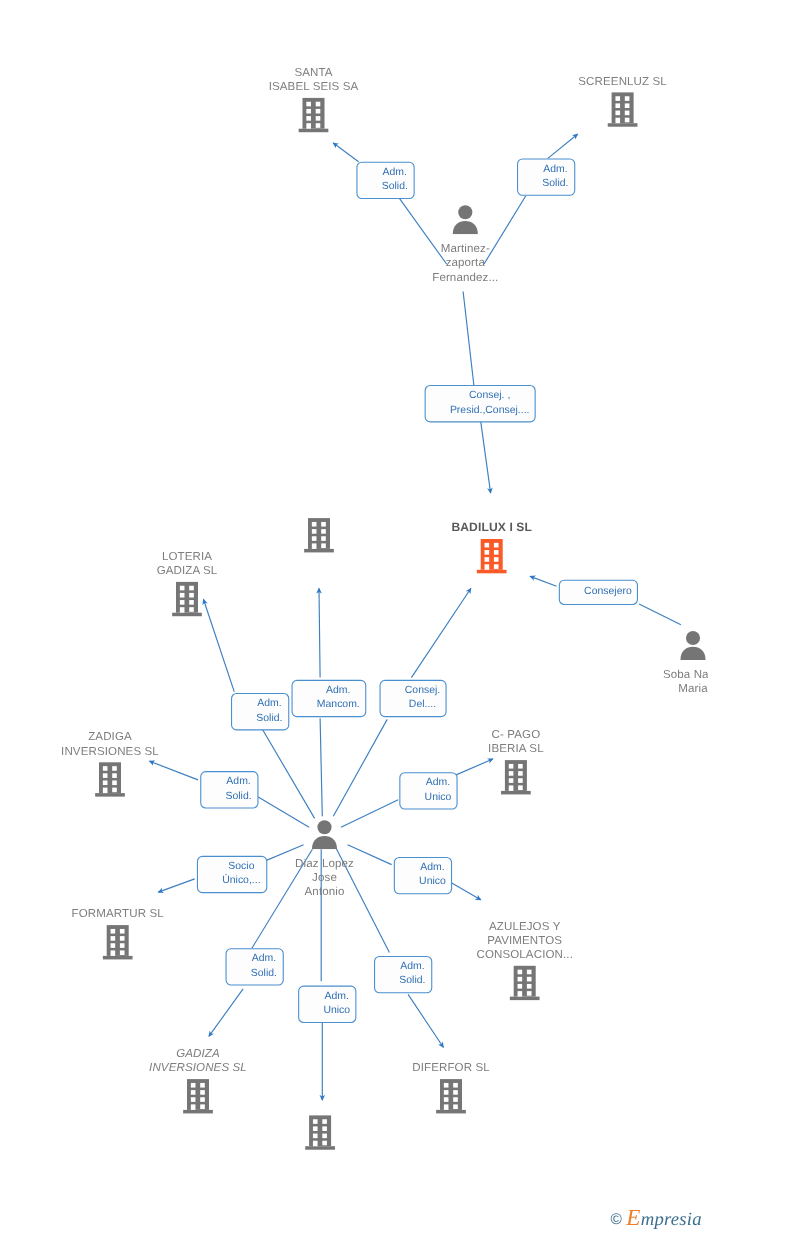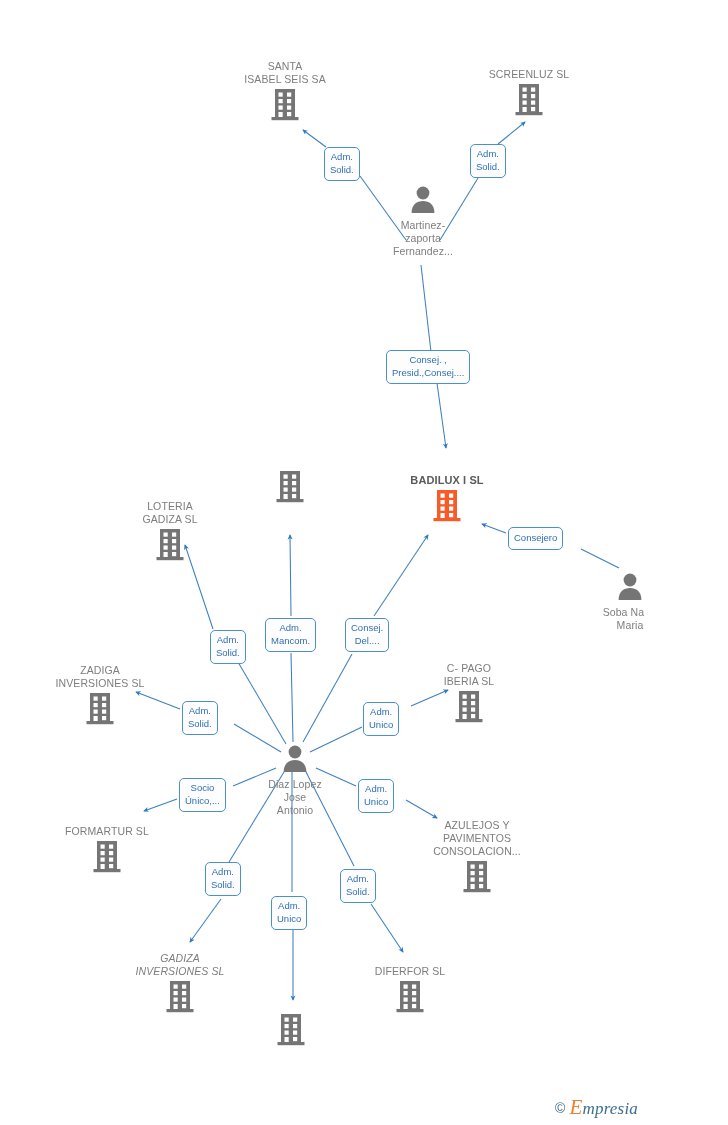--- a/index.html
+++ b/index.html
@@ -49,21 +49,21 @@
   .rel{
     position:absolute;
     box-sizing:border-box;
     border:1px solid #4a8fd0;
     border-radius:5px;
     background:#fdfdfd;
     color:#2f6fb5;
     font-size:9.5px;
     line-height:12.5px;
     text-align:center;
-    padding:3px 5px 4px 5px;
+    padding:3px 5px 4px 22px;
     white-space:pre-line;
     box-shadow:0 0 0 1px rgba(255,255,255,.6) inset;
   }
   .rel.one-line{padding-top:4px;padding-bottom:4px;}
   
   #watermark{
     position:absolute;
     right:6px;
     bottom:5px;
     display:flex;
@@ -154,21 +154,21 @@
               <rect x="17" y="4.5" width="4.2" height="4.2"></rect>
               <rect x="8.5" y="11" width="4.2" height="4.2"></rect>
               <rect x="17" y="11" width="4.2" height="4.2"></rect>
               <rect x="8.5" y="17.5" width="4.2" height="4.2"></rect>
               <rect x="17" y="17.5" width="4.2" height="4.2"></rect>
               <rect x="8.5" y="24" width="4.2" height="5"></rect>
               <rect x="17" y="24" width="4.2" height="4.2"></rect>
             </g>
           </svg></span>
       </div>
-      <div class="node company above" style="left: 529px; top: 68px;">
+      <div class="node company above" style="left: 566px; top: 68px;">
         <span class="caption">SCREENLUZ SL</span>
         <span class="glyph"><svg width="30" height="34" viewBox="0 0 30 34">
             <rect x="5" y="1" width="20" height="28" fill="#757575"></rect>
             <rect x="1.5" y="29" width="27" height="3.2" fill="#757575"></rect>
             <g fill="#ffffff">
               <rect x="8.5" y="4.5" width="4.2" height="4.2"></rect>
               <rect x="17" y="4.5" width="4.2" height="4.2"></rect>
               <rect x="8.5" y="11" width="4.2" height="4.2"></rect>
               <rect x="17" y="11" width="4.2" height="4.2"></rect>
               <rect x="8.5" y="17.5" width="4.2" height="4.2"></rect>
@@ -301,21 +301,21 @@
               <rect x="17" y="4.5" width="4.2" height="4.2"></rect>
               <rect x="8.5" y="11" width="4.2" height="4.2"></rect>
               <rect x="17" y="11" width="4.2" height="4.2"></rect>
               <rect x="8.5" y="17.5" width="4.2" height="4.2"></rect>
               <rect x="17" y="17.5" width="4.2" height="4.2"></rect>
               <rect x="8.5" y="24" width="4.2" height="5"></rect>
               <rect x="17" y="24" width="4.2" height="4.2"></rect>
             </g>
           </svg></span>
       </div>
-      <div class="node company above" style="left: 477px; top: 819px;">
+      <div class="node company above" style="left: 477px; top: 836px;">
         <span class="caption">AZULEJOS Y
 PAVIMENTOS
 CONSOLACION...</span>
         <span class="glyph"><svg width="30" height="34" viewBox="0 0 30 34">
             <rect x="5" y="1" width="20" height="28" fill="#757575"></rect>
             <rect x="1.5" y="29" width="27" height="3.2" fill="#757575"></rect>
             <g fill="#ffffff">
               <rect x="8.5" y="4.5" width="4.2" height="4.2"></rect>
               <rect x="17" y="4.5" width="4.2" height="4.2"></rect>
               <rect x="8.5" y="11" width="4.2" height="4.2"></rect>

